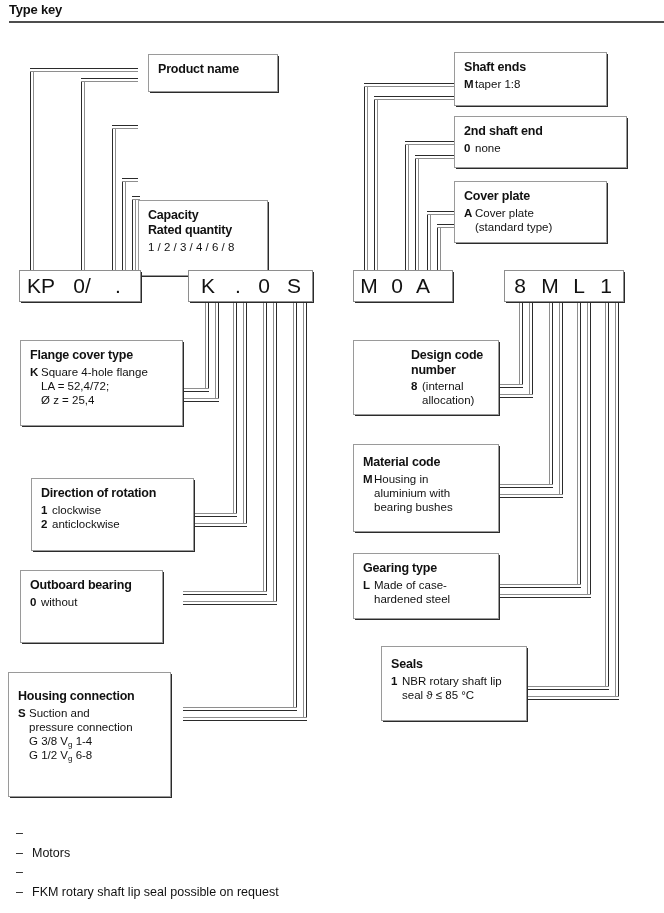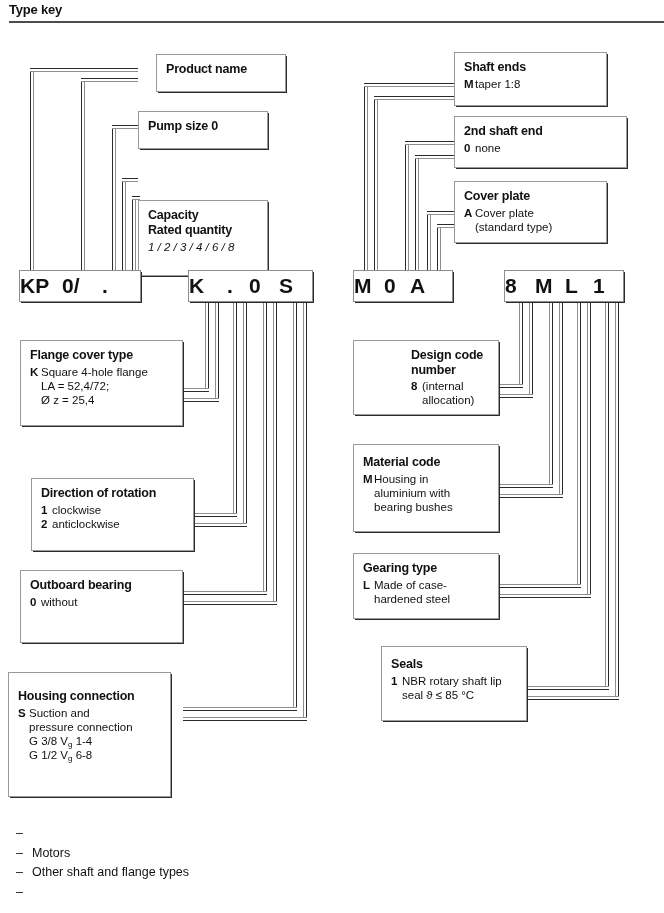--- a/index.html
+++ b/index.html
@@ -44,36 +44,37 @@
     font-size:11.5px;line-height:14.2px;color:#111;
   }
   .row .k{
     font-weight:bold;
     min-width:11px;
     flex:0 0 auto;
   }
   .row .v{flex:1 1 auto;}
   .row.cont .k{visibility:hidden;}
   .pad{padding:7px 8px 6px 9px;}
-  .plain{font-size:11.5px;line-height:14.6px;color:#111;font-style:italic;}
+  .plain{font-size:11.5px;line-height:14.6px;color:#111;}
   sub{font-size:8px;line-height:0;vertical-align:baseline;position:relative;top:2px;}
 
   
   .codebar{
     position:absolute;
     border:1px solid #8e8e8e;
     box-shadow:1.5px 1.5px 0 -0.5px #2b2b2b;
     background:#fff;
     box-sizing:border-box;
     display:flex;
     align-items:center;
     z-index:7;
   }
   .codebar .ch{
-    font-size:21px;font-weight:bold;color:#111;
+    font-size:21px;font-weight:normal;color:#111;
+    text-align:center;
     letter-spacing:0;
     line-height:20px;
   }
 
   
   .lnV,.lnH{position:absolute;z-index:3;}
   .lnV{width:4px;background:
       linear-gradient(to right,#2b2b2b 0 1px,#ffffff 1px 3px,#8e8e8e 3px 4px);}
   .lnH{height:4px;background:
       linear-gradient(to bottom,#2b2b2b 0 1px,#ffffff 1px 3px,#8e8e8e 3px 4px);}
@@ -106,31 +107,26 @@
 
   <div class="lnV" style="left:112px;top:125px;height:151px;"></div>
   <div class="lnH" style="left:112px;top:125px;width:26px;"></div>
 
   <div class="lnV" style="left:122px;top:178px;height:98px;"></div>
   <div class="lnH" style="left:122px;top:178px;width:16px;"></div>
 
   <div class="lnV" style="left:132px;top:196px;height:80px;"></div>
   <div class="lnH" style="left:132px;top:196px;width:8px;"></div>
 
-  <div class="box" style="left:156px;top:54px;width:130px;height:38px;">
+  <div class="box" style="left:148px;top:54px;width:130px;height:38px;">
     <div class="pad">
         <div class="bt">Product name</div>
       </div>
   </div>
 
-  <div class="box" style="left:138px;top:111px;width:130px;height:38px;">
-    <div class="pad">
-        <div class="bt">Pump size 0</div>
-      </div>
-  </div>
 
   <div class="box" style="left:138px;top:160px;width:130px;height:76px;margin-top:40px;">
     <div class="pad">
       <div class="bt">Capacity</div>
       <div class="bt">Rated quantity</div>
       <div class="plain" style="margin-top:3px;">1 / 2 / 3 / 4 / 6 / 8</div>
     </div>
   </div>
 
   <div class="lnV" style="left:364px;top:83px;height:193px;"></div>
@@ -270,21 +266,21 @@
           <span class="v">clockwise</span>
         </div>
         <div class="row">
           <span class="k">2</span>
           <span class="v">anticlockwise</span>
         </div>
       </div>
     </div>
   </div>
 
-  <div class="box" style="left:20px;top:570px;width:163px;height:73px;">
+  <div class="box" style="left:20px;top:570px;width:143px;height:73px;">
     <div class="pad">
       <div class="bt">Outboard bearing</div>
       <div class="rows">
         <div class="row">
           <span class="k">0</span>
           <span class="v">without</span>
         </div>
       </div>
     </div>
   </div>
@@ -405,20 +401,20 @@
   <div class="notes">
     <div class="note">
       <span class="dash">–</span>
     </div>
     <div class="note">
       <span class="dash">–</span>
       <span>Motors</span>
     </div>
     <div class="note">
       <span class="dash">–</span>
-      <span>Other shaft and flange types</span>
     </div>
     <div class="note">
       <span class="dash">–</span>
+      <span>FKM rotary shaft lip seal possible on request</span>
     </div>
   </div>
 
 </div>
 
 </body></html>

